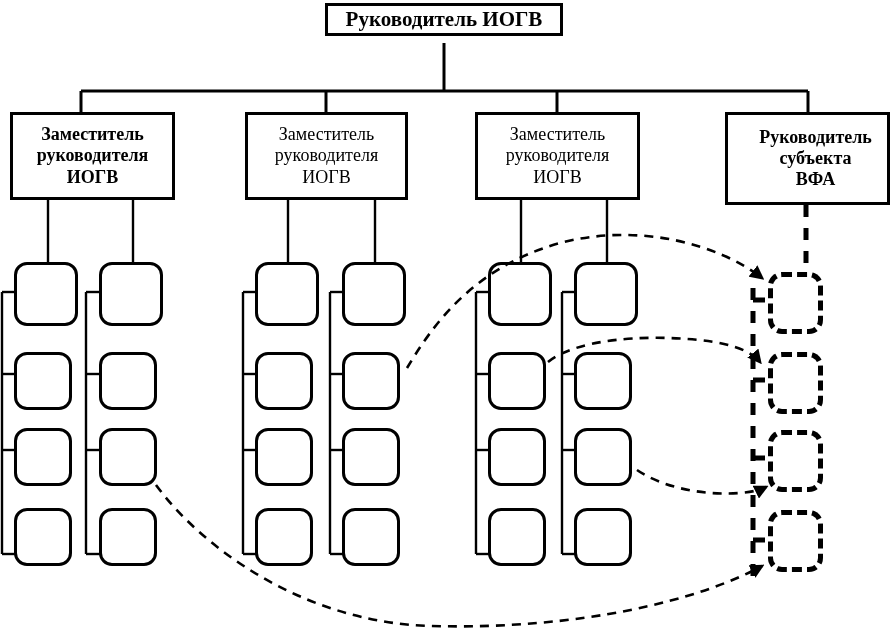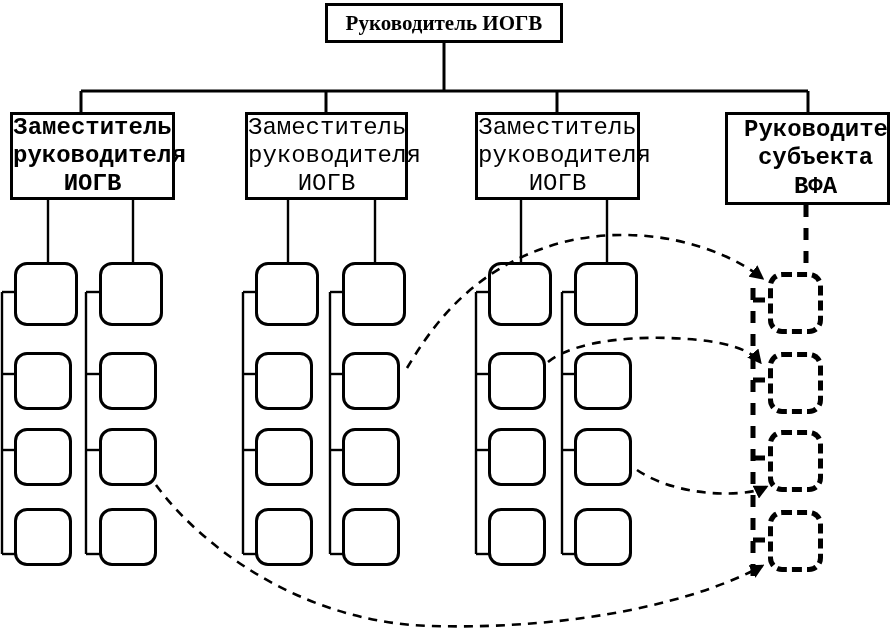--- a/index.html
+++ b/index.html
@@ -39,22 +39,21 @@
     display: block;
     width: 100%;
     padding: 0 4px;
     white-space: pre-line;
   }
   .root-box {
     font-size: 21px;
     font-weight: bold;
   }
   .lvl2-box {
-    font-size: 24px;
-    font-family: Liberation Mono, monospace;
+    font-size: 18px;
   }
   .lvl2-box.bold {
     font-weight: bold;
   }
   .unit-box {
     position: absolute;
     border: 3.2px solid #000000;
     border-radius: 13px;
     background: #ffffff;
     box-sizing: border-box;
@@ -114,21 +113,21 @@
         <line x1="476" y1="554" x2="490" y2="554" stroke="#000000" stroke-width="2.4" stroke-linecap="butt"></line>
         <line x1="607" y1="200" x2="607" y2="262" stroke="#000000" stroke-width="2.4" stroke-linecap="butt"></line>
         <line x1="562" y1="292" x2="562" y2="554" stroke="#000000" stroke-width="2.4" stroke-linecap="butt"></line>
         <line x1="562" y1="292" x2="576" y2="292" stroke="#000000" stroke-width="2.4" stroke-linecap="butt"></line>
         <line x1="562" y1="374" x2="576" y2="374" stroke="#000000" stroke-width="2.4" stroke-linecap="butt"></line>
         <line x1="562" y1="450" x2="576" y2="450" stroke="#000000" stroke-width="2.4" stroke-linecap="butt"></line>
         <line x1="562" y1="554" x2="576" y2="554" stroke="#000000" stroke-width="2.4" stroke-linecap="butt"></line>
       </g>
   </svg>
 
-  <div class="node-box root-box" style="left: 325px; top: 3px; width: 238px; height: 40px;">
+  <div class="node-box root-box" style="left: 325px; top: 3px; width: 238px; height: 33px;">
     <span class="label">Руководитель ИОГВ</span>
   </div>
 
   <div id="level2-host">
       <div class="node-box lvl2-box bold" style="left: 10px; top: 112px; width: 165px; height: 88px;">
         <span class="label">Заместитель
 руководителя
 ИОГВ</span>
       </div>
       <div class="node-box lvl2-box" style="left: 245px; top: 112px; width: 163px; height: 88px;">

